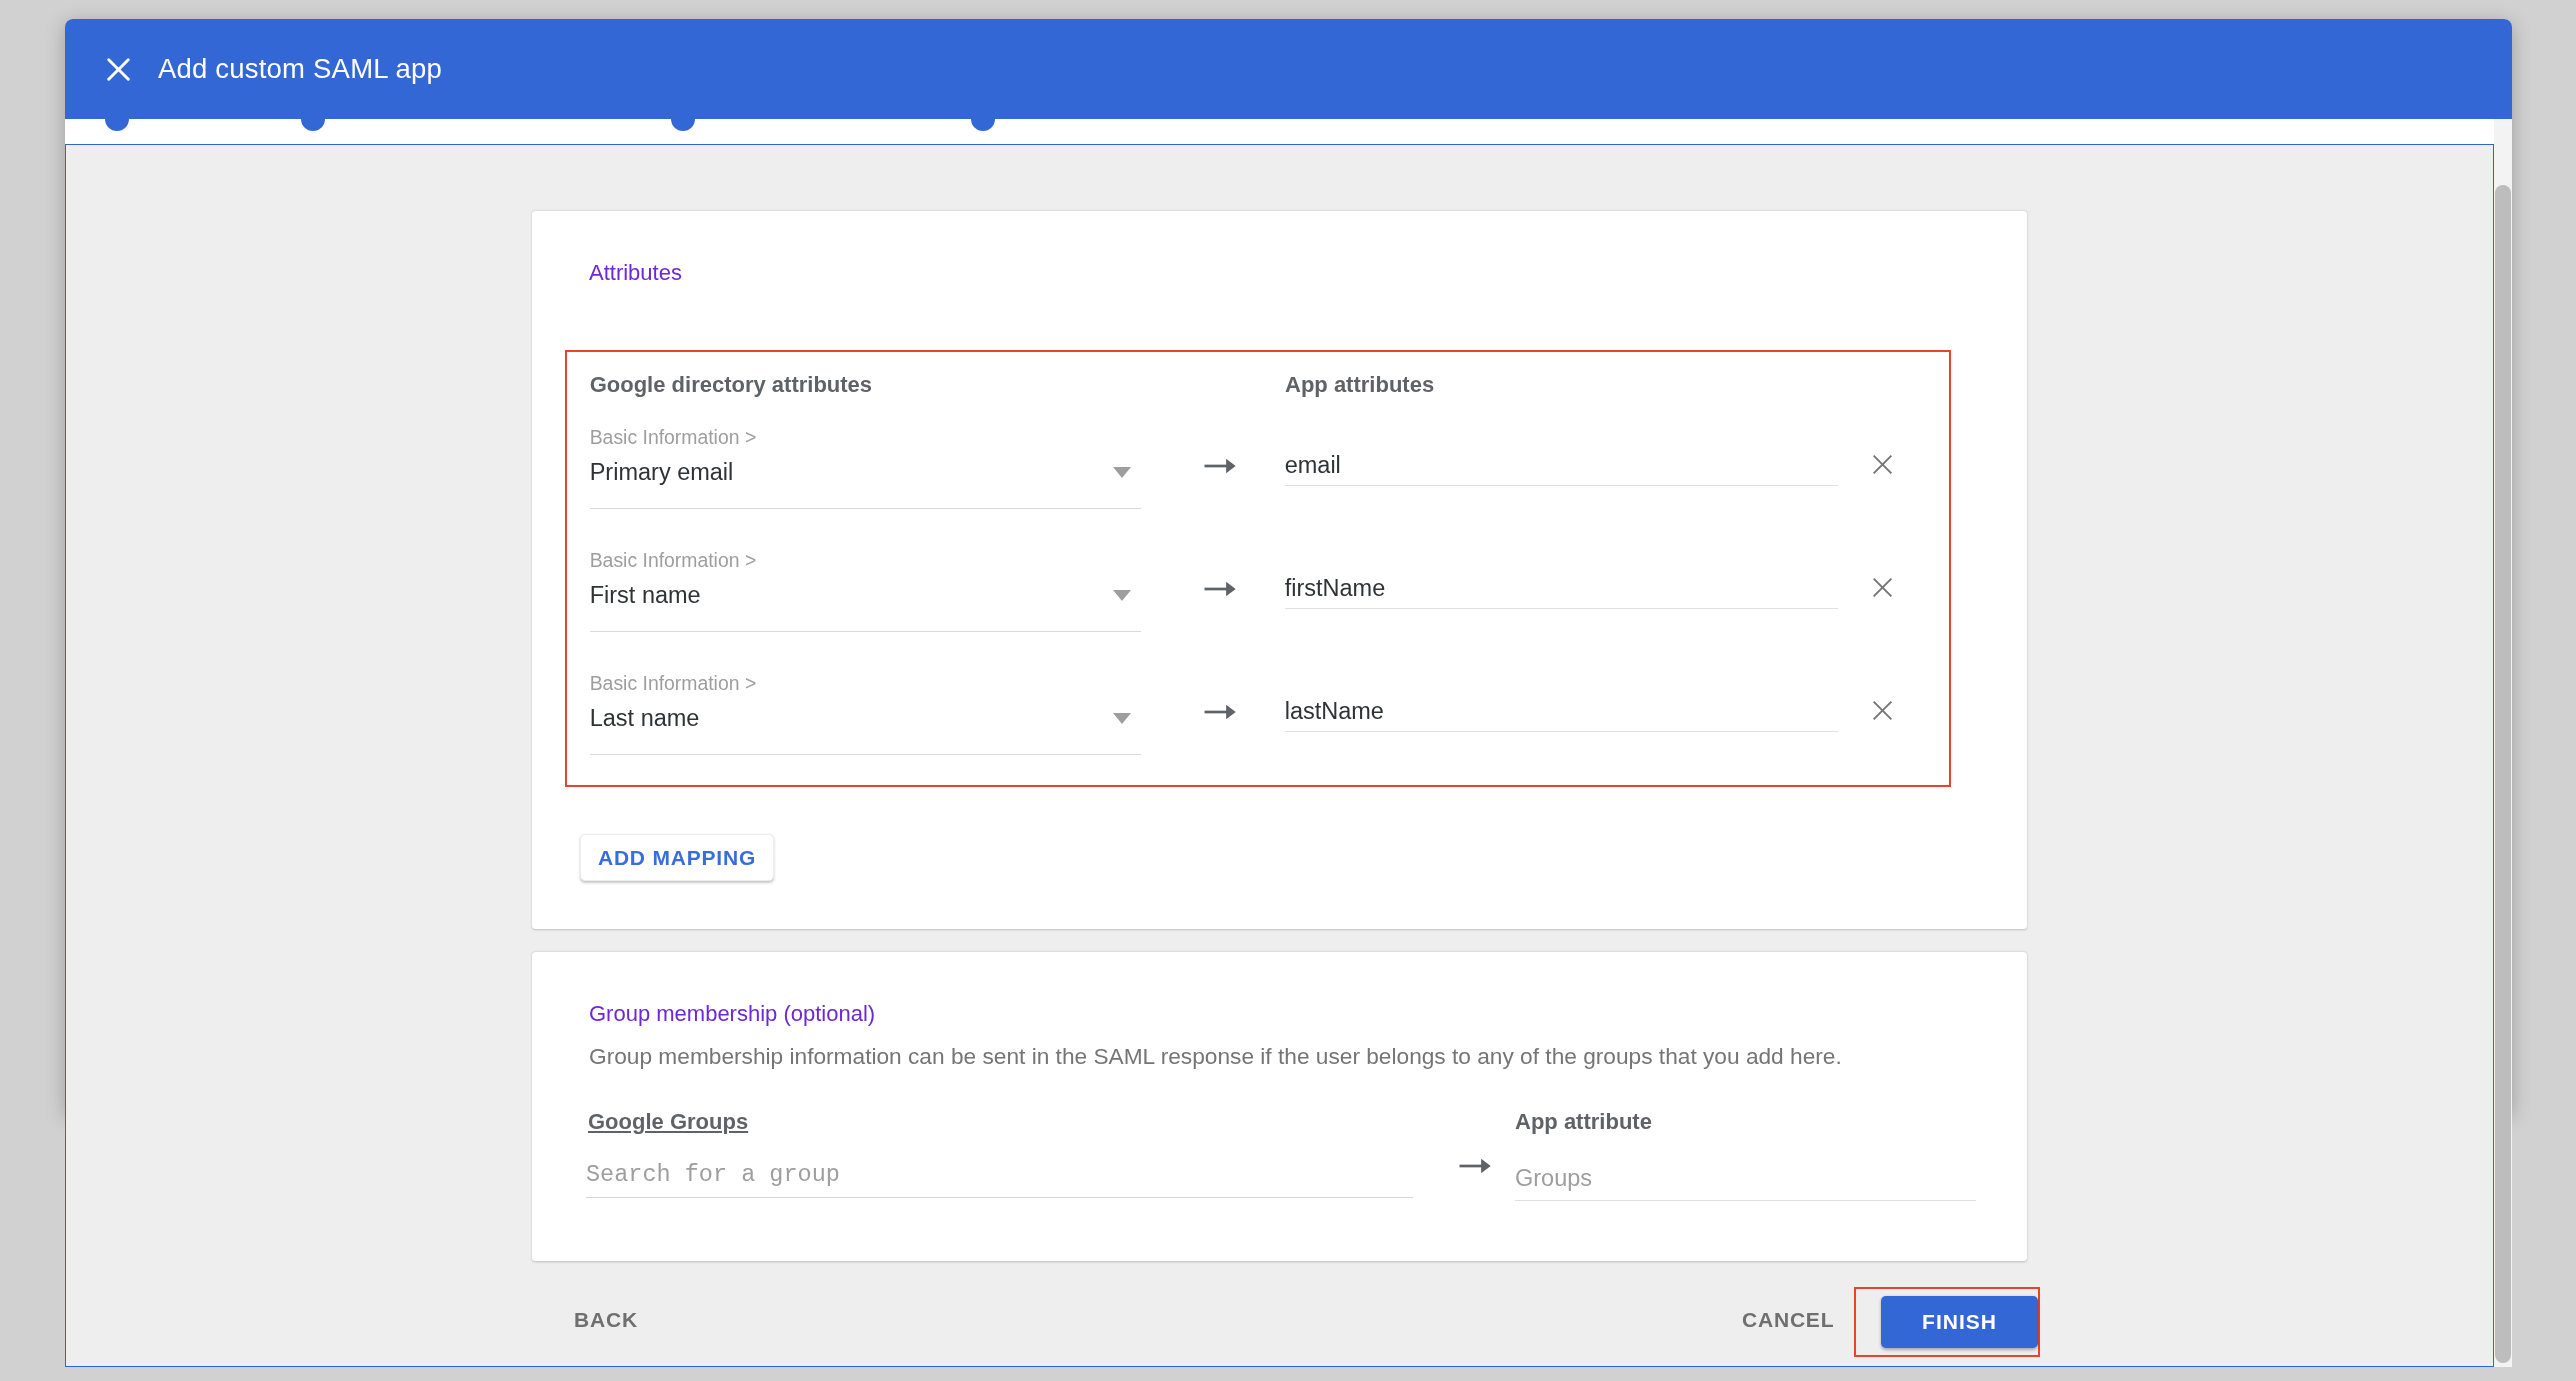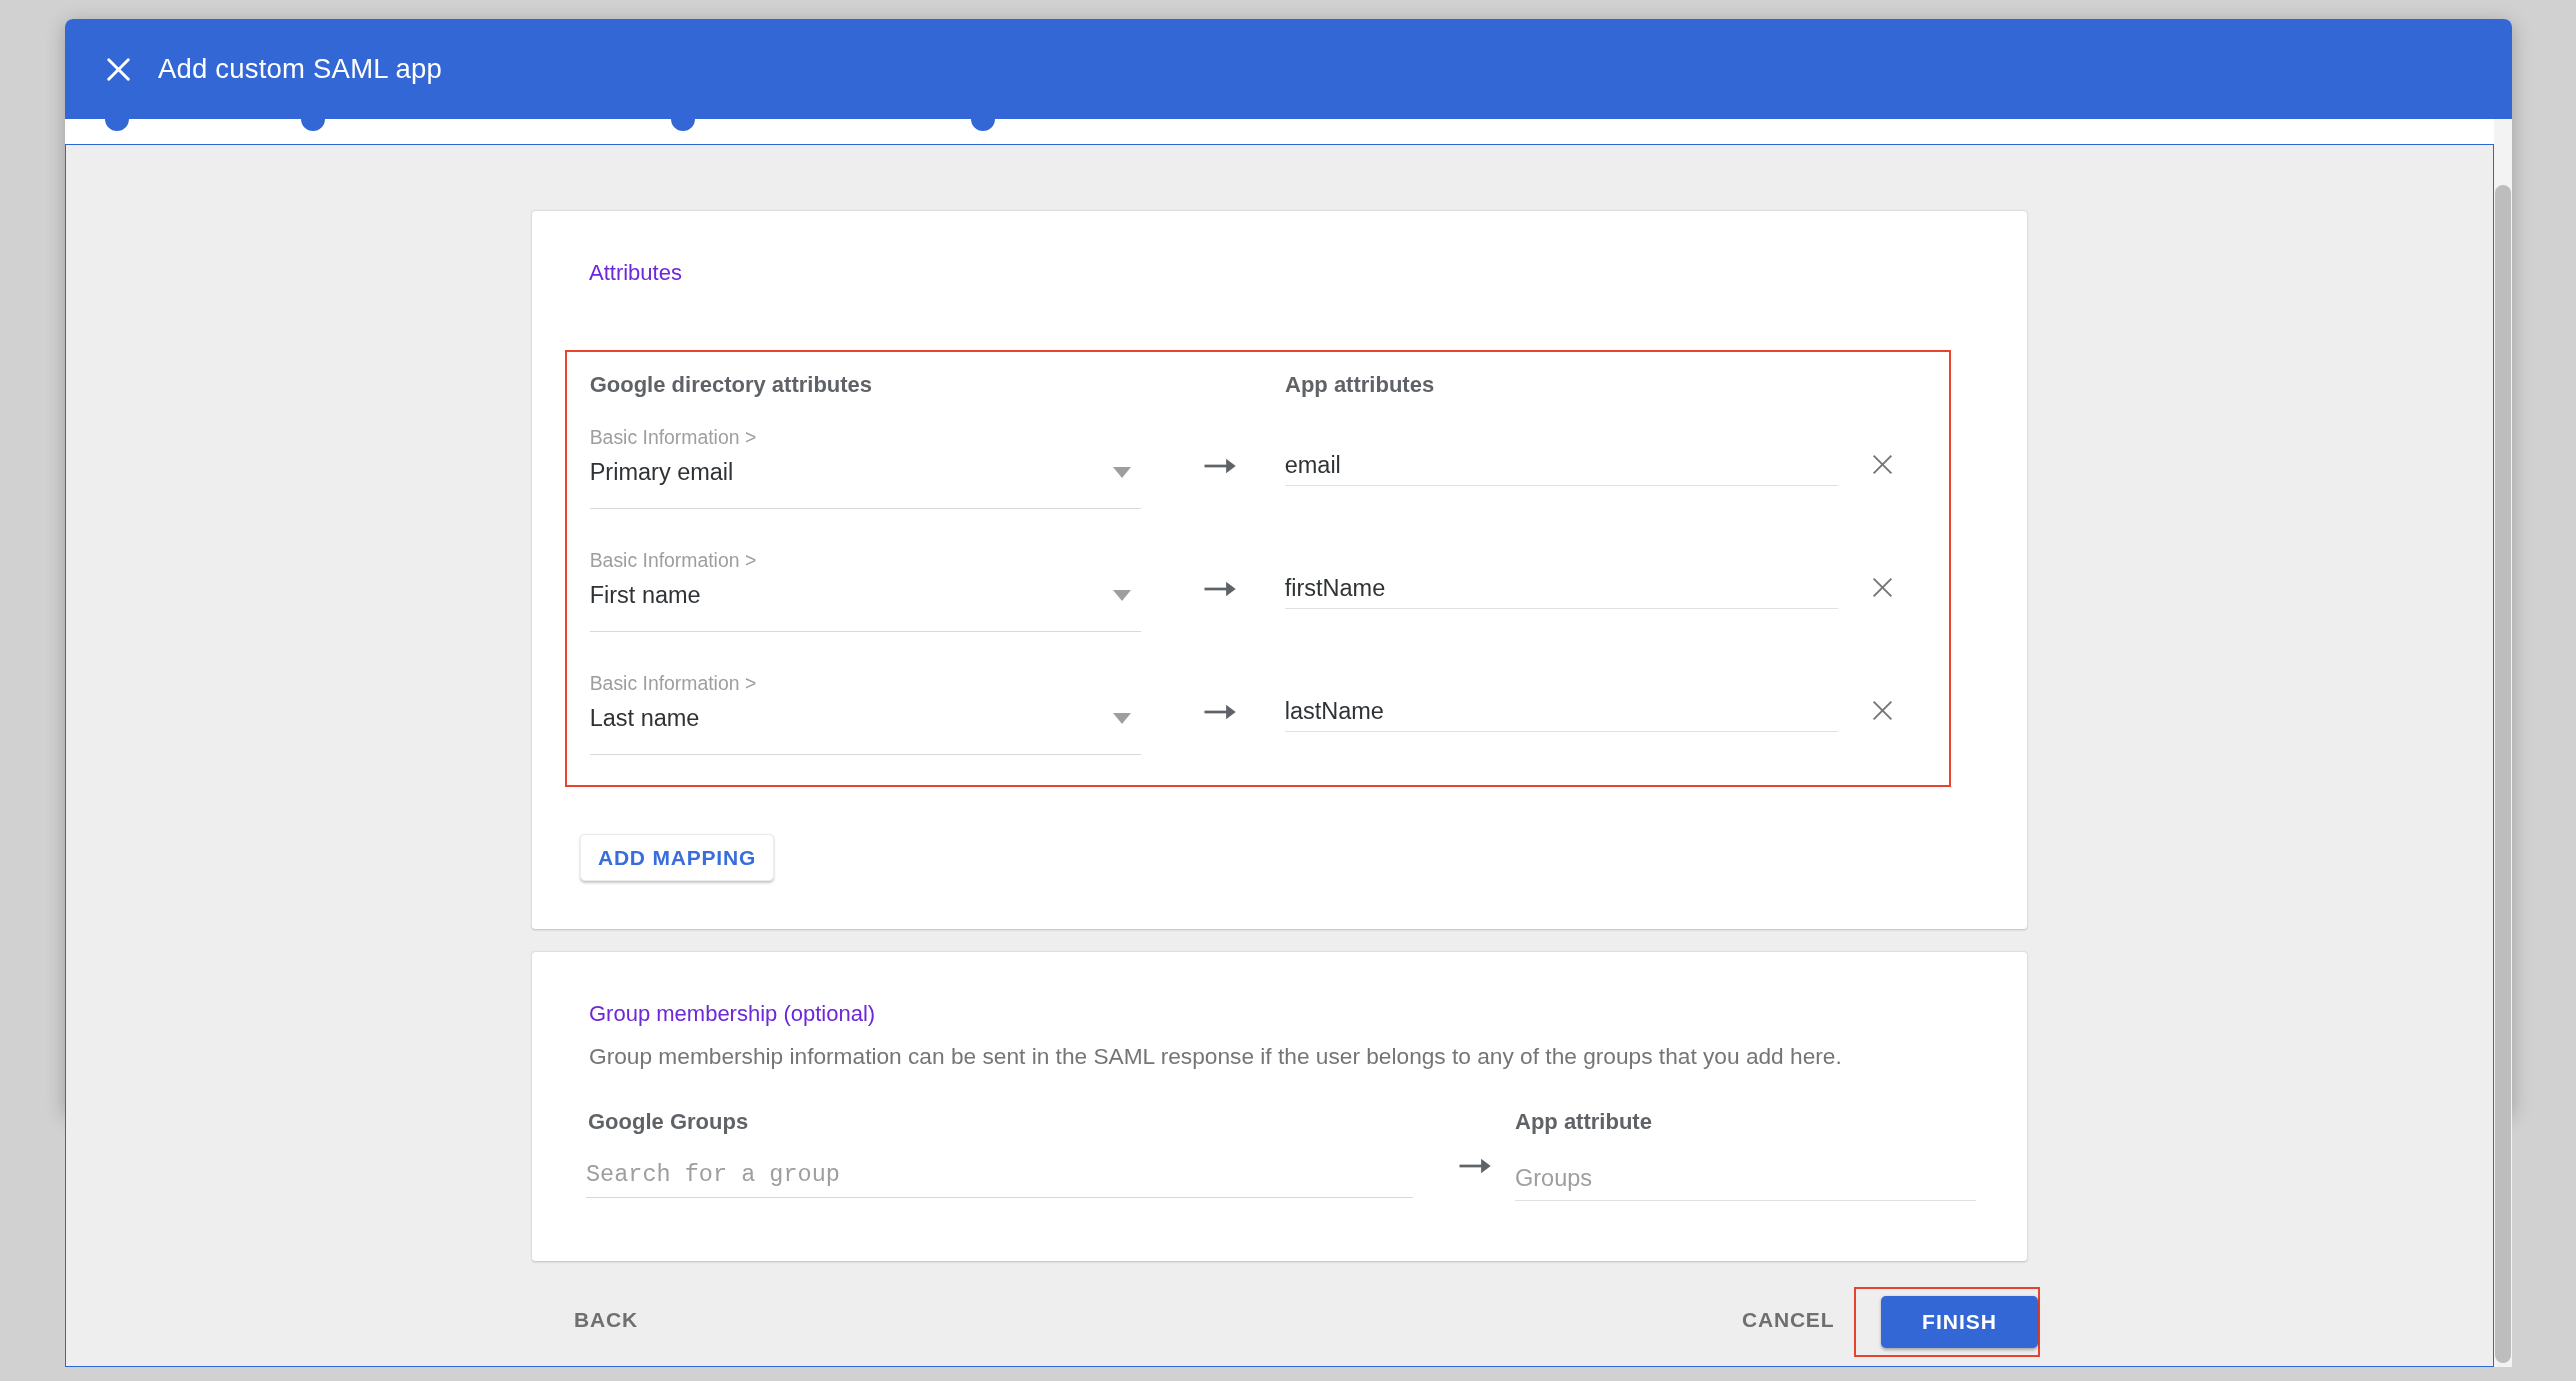--- a/index.html
+++ b/index.html
@@ -84,21 +84,21 @@
   .add-mapping {
     position:absolute; left:48px; top:623px; width:194px; height:47px;
     background:#ffffff; border:0.8px solid #ececec; border-radius:4.9px;
     box-shadow:0 1.6px 2.4px rgba(0,0,0,0.22);
     color:#3a6ddc; font-size:21px; font-weight:700; letter-spacing:0.8px;
     font-family:"Liberation Sans","DejaVu Sans",sans-serif; cursor:pointer;
   }
 
   
   .grp-label { position:absolute; top:157px; font-size:22px; font-weight:700; color:#5f6368; }
-  .grp-label.g1 { left:56px; }
+  .grp-label.g1 { left:56px;text-decoration:underline; }
   .grp-label.g2 { left:983px; }
   .group-search {
     position:absolute; left:54px; top:199px; width:827px; height:47px;
     border:none; outline:none; background:transparent;
     border-bottom:1.6px solid #d6d6d6; font-size:23.5px; color:#1d4ed8;
     font-family:Liberation Mono, monospace;
   }
   .group-arrow { position:absolute; left:925px; top:202px; }
   .group-attr {
     position:absolute; left:983px; top:205px; width:461px; height:44px;

